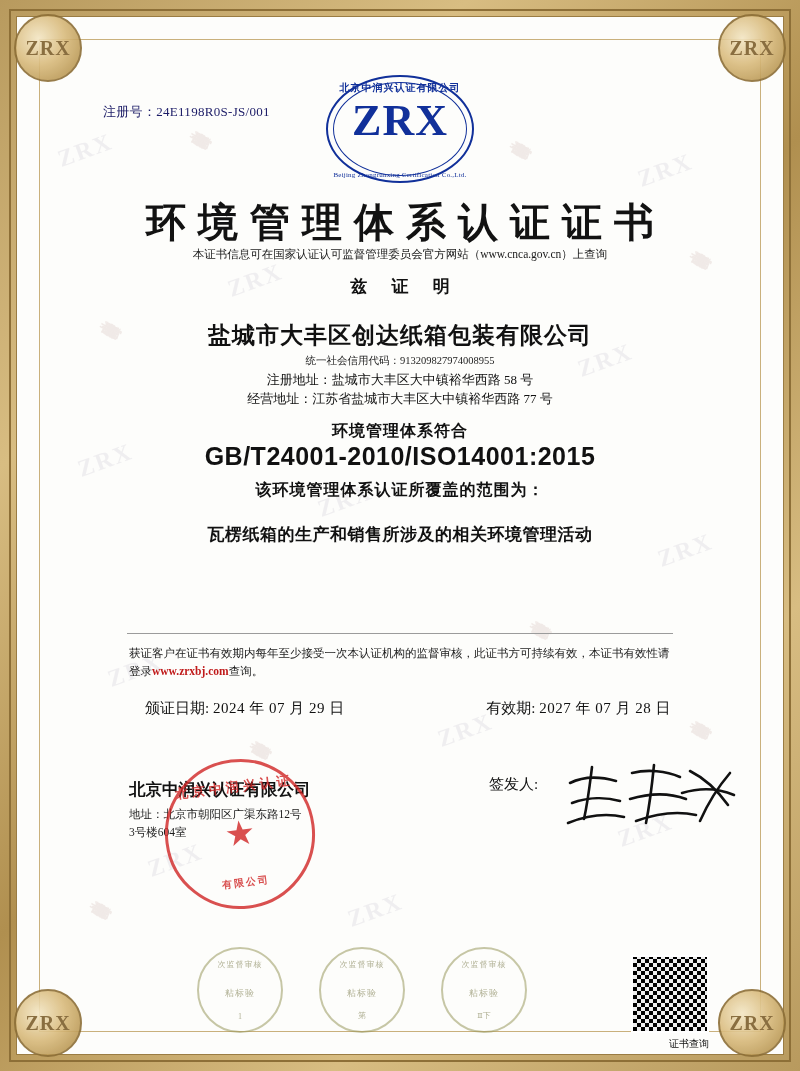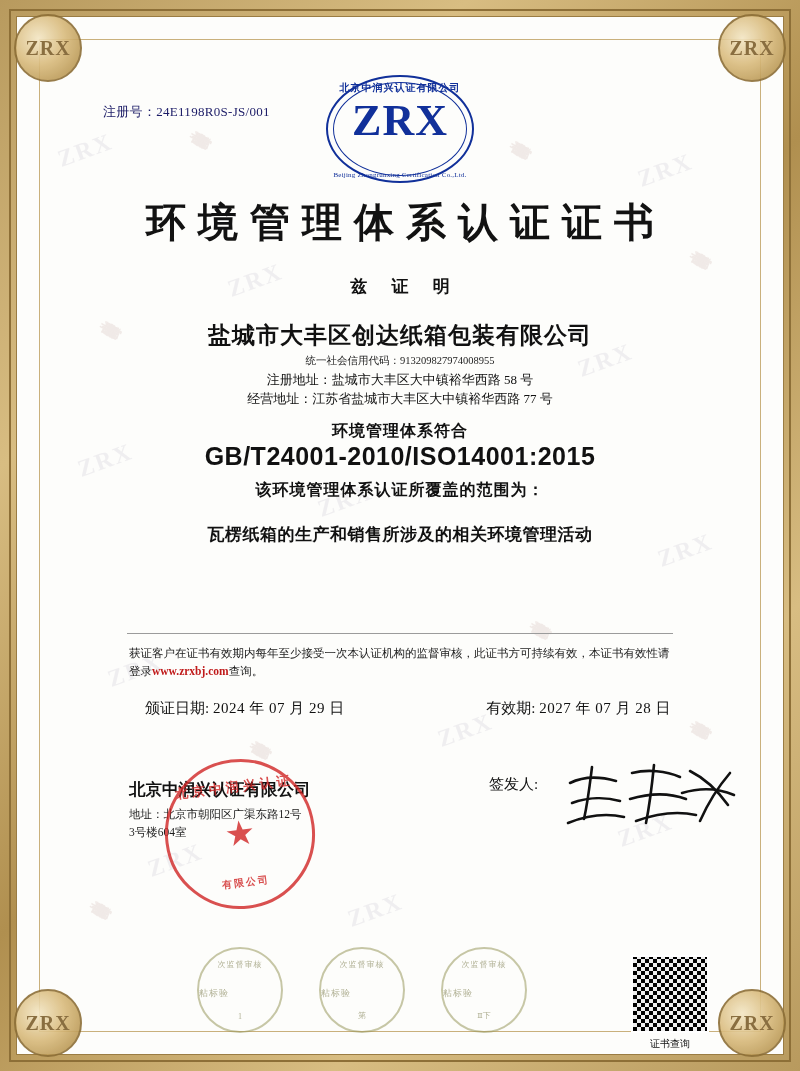--- a/index.html
+++ b/index.html
@@ -402,21 +402,21 @@
   }
   .stamp .s-top {
     position: absolute;
     left: 0; right: 0; top: 10px;
     text-align: center;
     letter-spacing: 1px;
   }
   .stamp .s-mid {
     position: absolute;
     left: 0; right: 0; top: 38px;
-    text-align: left;
+    text-align: center;
     font-size: 9px;
     letter-spacing: 1px;
   }
   .stamp .s-bot {
     position: absolute;
     left: 0; right: 0; bottom: 10px;
     text-align: center;
     font-size: 8px;
   }
 
@@ -432,21 +432,21 @@
       repeating-linear-gradient(0deg, #111 0 4px, #fff 4px 8px);
     background-blend-mode: difference;
     border: 2px solid #fff;
     box-sizing: border-box;
   }
   .qr-caption {
     position: absolute;
     right: 74px;
     top: 1020px;
     width: 78px;
-    text-align: center;
+    text-align: right;
     font-size: 10px;
     color: #111;
   }
 </style>
 </head>
 <body>
 
 <div class="cert-page">
 
   <div class="frame-outer"></div>
@@ -486,20 +486,21 @@
       </div>
 
       <div class="logo-wrap">
         <div class="logo-ellipse"></div>
         <div class="logo-cn-top">北京中润兴认证有限公司</div>
         <div class="logo-zrx">ZRX</div>
         <div class="logo-en-bottom">Beijing Zhongrunxing Certification Co.,Ltd.</div>
       </div>
 
       <div class="main-title">环境管理体系认证证书</div>
+      <div class="subtitle-note">本证书信息可在国家认证认可监督管理委员会官方网站（www.cnca.gov.cn）上查询</div>
       <div class="zheng-ming">兹 证 明</div>
 
       <div class="company-name">盐城市大丰区创达纸箱包装有限公司</div>
       <div class="credit-code">统一社会信用代码：913209827974008955</div>
       <div class="addr-line addr1">注册地址：盐城市大丰区大中镇裕华西路 58 号</div>
       <div class="addr-line addr2">经营地址：江苏省盐城市大丰区大中镇裕华西路 77 号</div>
 
       <div class="conform-label">环境管理体系符合</div>
       <div class="standard">GB/T24001-2010/ISO14001:2015</div>
 

